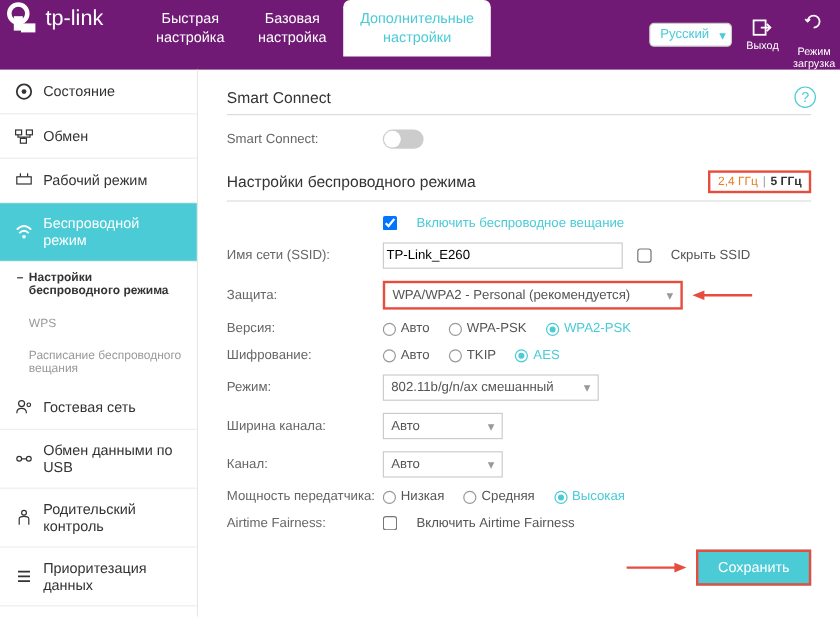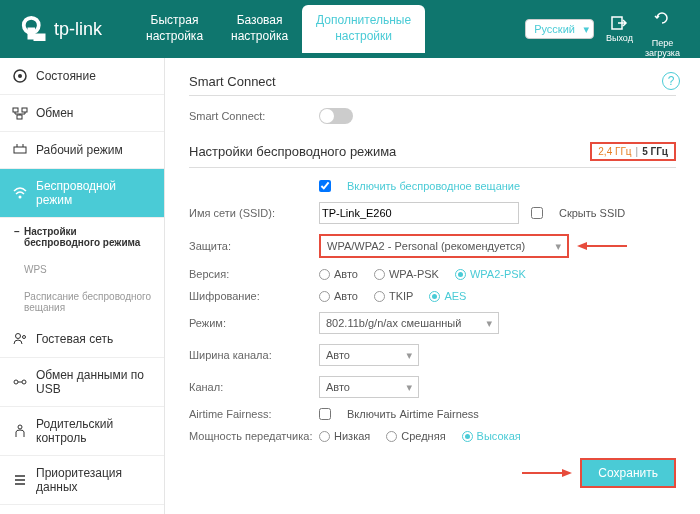--- a/index.html
+++ b/index.html
@@ -1,17 +1,17 @@
 <!DOCTYPE html>
 <html><head>
 <meta charset="utf-8">
 <style>
 * { margin: 0; padding: 0; box-sizing: border-box; font-family: Arial, sans-serif; }
 body { width: 700px; height: 514px; overflow: hidden; background: #fff; position: relative; }
-.header { background: #0f766e; height: 58px; display: flex; align-items: center; padding: 0 20px; }
+.header { background: #701a75; height: 58px; display: flex; align-items: flex-start; padding: 0 4px; }
 .logo { display: flex; align-items: center; color: #fff; font-size: 18px; }
 .logo-icon { width: 30px; height: 30px; margin-right: 4px; }
 .tabs { display: flex; margin-left: 30px; gap: 0; }
 .tab { color: #fff; padding: 8px 14px; font-size: 12px; text-align: center; line-height: 1.3; cursor: pointer; }
 .tab.active { background: #fff; color: #4acbd6; border-radius: 6px 6px 0 0; }
 .header-right { margin-left: auto; display: flex; align-items: center; gap: 12px; }
 .lang-select { background: #fff; border: 1px solid #ccc; border-radius: 4px; padding: 3px 18px 3px 8px; font-size: 11px; color: #4acbd6; position: relative; }
 .lang-select::after { content: '▾'; position: absolute; right: 4px; color: #4acbd6; }
 .hicon { color: #fff; text-align: center; font-size: 9px; }
 .hicon svg { display: block; margin: 0 auto 2px; }
@@ -80,21 +80,21 @@
           <rect x="2" y="2" width="10" height="12" fill="none" stroke="#fff" stroke-width="1.5"></rect>
           <path d="M8 8 L16 8 M13 5 L16 8 L13 11" fill="none" stroke="#fff" stroke-width="1.5"></path>
         </svg>
       <span>Выход</span>
     </div>
     <div class="hicon" style="white-space:pre-line">
       <svg width="18" height="16">
           <path d="M4 8 A5 5 0 1 1 9 13" fill="none" stroke="#fff" stroke-width="1.5"></path>
           <path d="M2 6 L4 8 L6 6" fill="none" stroke="#fff" stroke-width="1.5"></path>
         </svg>
-      <span>Пере
+      <span>Режим
 загрузка</span>
     </div>
   </div>
 </div>
 
 <div class="main">
   <div class="sidebar">
     <div class="side-item">
         <svg class="side-icon" viewBox="0 0 16 16">
           <circle cx="8" cy="8" r="6" fill="none" stroke="#333" stroke-width="1.5"></circle>
@@ -246,45 +246,45 @@
       <div class="row-label">Ширина канала:</div>
       <div class="select-input narrower">Авто</div>
     </div>
 
     <div class="row">
       <div class="row-label">Канал:</div>
       <div class="select-input narrower">Авто</div>
     </div>
 
     <div class="row">
+      <div class="row-label">Мощность передатчика:</div>
+      <div class="radio-group">
+        <span class="radio">
+            <span class="radio-dot"></span>
+            <span>Низкая</span>
+          </span>
+        <span class="radio">
+            <span class="radio-dot"></span>
+            <span>Средняя</span>
+          </span>
+        <span class="radio selected">
+            <span class="radio-dot"></span>
+            <span>Высокая</span>
+          </span>
+      </div>
+    </div>
+
+    <div class="row">
       <div class="row-label">Airtime Fairness:</div>
       <label class="checkbox">
           <input type="checkbox" style="">
           <span>Включить Airtime Fairness</span>
         </label>
     </div>
 
-    <div class="row">
-      <div class="row-label">Мощность передатчика:</div>
-      <div class="radio-group">
-        <span class="radio">
-            <span class="radio-dot"></span>
-            <span>Низкая</span>
-          </span>
-        <span class="radio">
-            <span class="radio-dot"></span>
-            <span>Средняя</span>
-          </span>
-        <span class="radio selected">
-            <span class="radio-dot"></span>
-            <span>Высокая</span>
-          </span>
-      </div>
-    </div>
-
     <div class="save-row">
       <svg class="arrow" viewBox="0 0 50 12">
           <line x1="0" y1="6" x2="42" y2="6" class="arrow-line"></line>
           <polygon points="50,6 40,2 40,10" class="arrow-head"></polygon>
         </svg>
       <button class="save-btn">Сохранить</button>
     </div>
   </div>
 </div>
 

